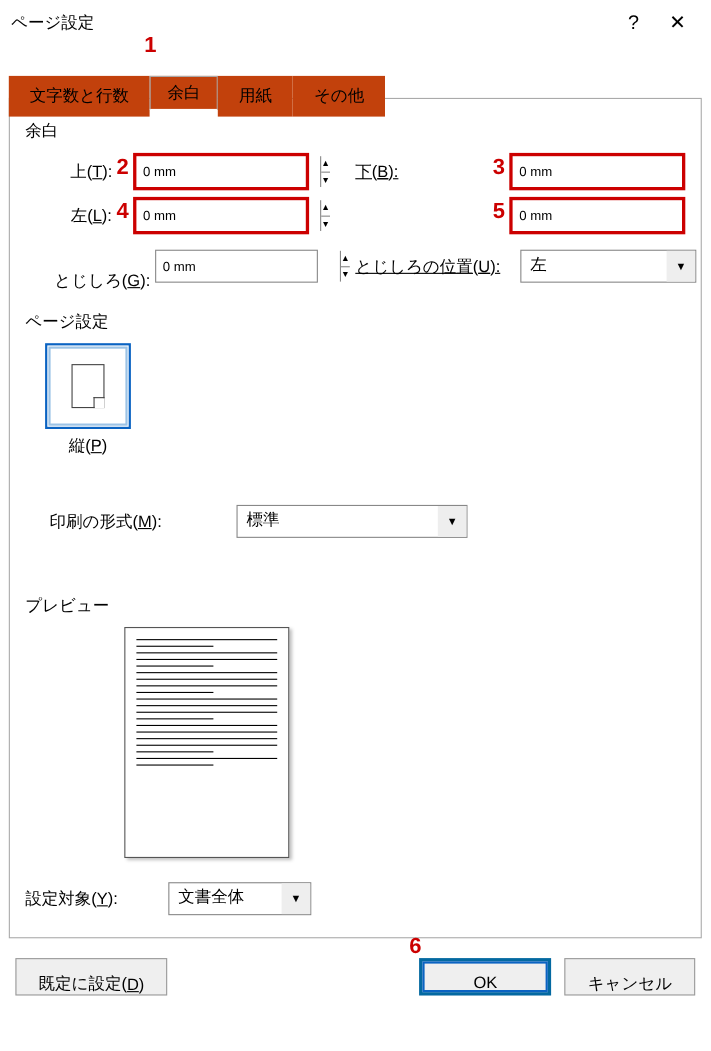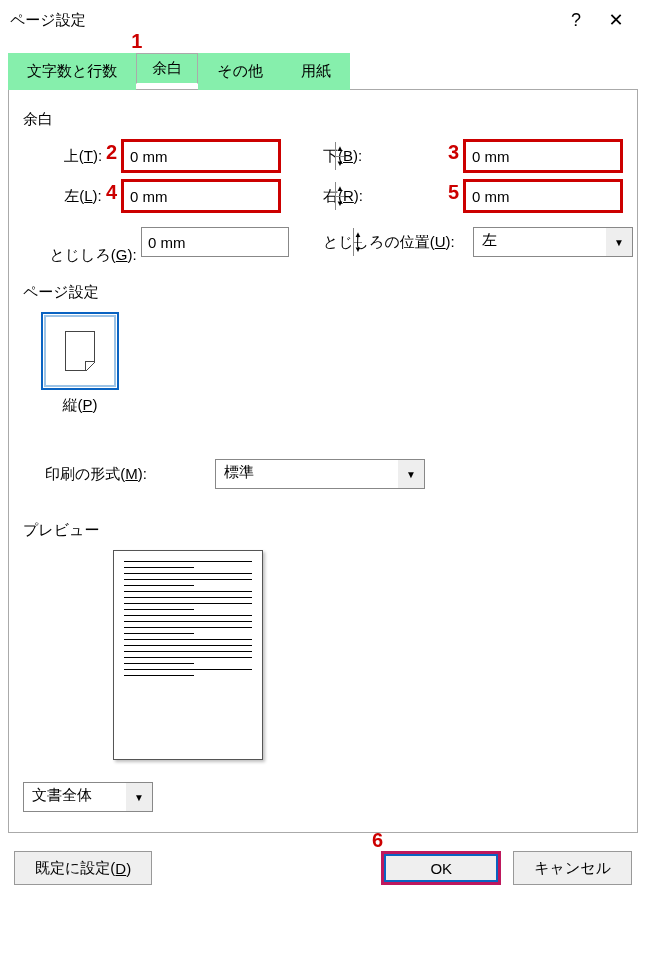--- a/index.html
+++ b/index.html
@@ -1,34 +1,34 @@
 <!DOCTYPE html>
 <html><head>
 <meta charset="utf-8">
 <style>
   * { box-sizing: border-box; font-family: "Yu Gothic UI", "Meiryo", sans-serif; }
   body { margin: 0; background: #fff; width: 646px; height: 955px; position: relative; font-size: 15px; color: #000; }
   .titlebar { display:flex; align-items:center; height:40px; padding:0 10px; }
   .titlebar .title { flex:1; }
   .titlebar .btn { width:40px; text-align:center; font-size:18px; }
   .tabs { display:flex; margin:12px 8px 0 8px; }
-  .tab { padding:8px 18px; border:1px solid transparent; position:relative; top:1px; background:#86efac; }
+  .tab { padding:8px 18px; border:1px solid transparent; position:relative; top:17px; background:#c2410c; }
   .tab.active { border:1px solid #aaa; border-bottom:1px solid #fff; }
   .tab-hl { border:3px solid #cc0000; padding:5px 15px; }
   .panel { border:1px solid #aaa; margin:0 8px 8px 8px; padding:14px 14px 14px 14px; }
   .section-label { margin:6px 0 10px 0; }
   .row { display:flex; align-items:center; margin:6px 0; }
   .lab { white-space:nowrap; }
   .labcell { width:98px; padding-left:22px; display:flex; align-items:center;justify-content:center; }
-  .labcell2 { width:130px; padding-left:0; display:flex; align-items:center; }
+  .labcell2 { width:130px; padding-left:0; display:flex; align-items:center;text-decoration:underline; }
   .annot { color:#cc0000; font-weight:bold; font-size:20px; margin-right:2px; width:16px; text-align:right; position:absolute; }
   .spinwrap { position:relative; display:flex; align-items:center; }
   .spinbox { display:flex; border:1px solid #888; height:30px; width:160px; background:#fff; }
   .spinbox.hl { border:3px solid #cc0000; height:34px; }
-  .spinbox input { border:none; outline:none; flex:1; padding:0 6px; font-size:15px; background:transparent; }
+  .spinbox input { border:none; outline:none; flex:1; padding:0 6px; font-size:12px; background:transparent; }
   .spinbtns { display:flex; flex-direction:column; width:20px; border-left:1px solid #888; }
   .spinbtns div { flex:1; display:flex; align-items:center; justify-content:center; font-size:8px; cursor:pointer; }
   .spinbtns div:first-child { border-bottom:1px solid #888; }
   .col { display:flex; align-items:center; }
   .col.left { flex:0 0 300px; }
   .col.right { flex:1; }
   .selectbox { display:flex; border:1px solid #888; height:30px; background:#fff; }
   .selectbox .seltext { flex:1; padding:3px 8px; }
   .selectbox .selbtn { width:26px; border-left:0; display:flex; align-items:center; justify-content:center; background:#eee; font-size:10px; }
   .orient { display:flex; gap:32px; margin:8px 0 8px 18px; }
@@ -37,41 +37,41 @@
   .orient-box.sel { border:2px solid #0a63c2; outline:2px solid #9cc3e6; outline-offset:-5px; }
   .page-icon { border:1px solid #444; position:relative; background:#fff; }
   .page-icon.portrait { width:30px; height:40px; }
   .page-icon.landscape { width:40px; height:30px; }
   .page-icon .corner { position:absolute; right:-1px; bottom:-1px; width:10px; height:10px; background:linear-gradient(135deg,#fff 49%, #444 50%, #fff 51%); border-left:1px solid #444; border-top:1px solid #444; }
   .orient-label { margin-top:6px; }
   .preview-box { width:150px; height:210px; border:1px solid #555; box-shadow:2px 2px 3px rgba(0,0,0,.25); margin:8px 0 8px 90px; padding:10px 10px; display:flex; flex-direction:column; gap:5px; background:#fff; }
   .preview-box .ln { height:1px; background:#000; }
   .preview-box .ln.sh { width:55%; }
   .footer { display:flex; align-items:center; gap:12px; padding:10px 14px; }
-  .btnf { border:1px solid #999; background:#efefef; height:34px; display:flex; align-items:center; justify-content:center; padding:0 20px; min-width:100px; }
-  .btnf.ok { border:3px solid #be185d; outline:2px solid #0a63c2; outline-offset:-5px; min-width:120px; }
+  .btnf { border:1px solid #999; background:#efefef; height:34px; display:flex; align-items:flex-end; justify-content:center; padding:0 20px; min-width:100px; }
+  .btnf.ok { border:3px solid #0369a1; outline:2px solid #0a63c2; outline-offset:-5px; min-width:120px; }
   .und { text-decoration: underline; }
 </style>
 </head>
 <body>
 
 <div class="titlebar">
   <div class="title">ページ設定</div>
   <div class="btn">?</div>
   <div class="btn">✕</div>
 </div>
 
 <div class="tabs">
   <div class="tab">文字数と行数</div>
   <div style="position:relative;">
     <span class="annot" style="top:-22px; left:-10px;">1</span>
     <div class="tab active tab-hl">余白</div>
   </div>
+  <div class="tab">用紙</div>
   <div class="tab">その他</div>
-  <div class="tab">用紙</div>
 </div>
 
 <div class="panel">
 
   <div class="section-label">余白</div>
 
   <div class="row">
     <div class="col left">
       <div class="labcell">
           <span class="lab"><span>上(</span><span class="und">T</span><span>):</span></span>
@@ -111,23 +111,20 @@
         <div class="spinbox hl">
           <input value="0 mm" style="">
           <div class="spinbtns">
               <div>▲</div>
               <div>▼</div>
             </div>
         </div>
       </div>
     </div>
     <div class="col right">
-      <div class="labcell2">
-          <span class="lab"><span>右(</span><span class="und">R</span><span>):</span></span>
-        </div>
       <div class="spinwrap" style="margin-left:auto;">
         <span class="annot" style="left:-20px; top:2px;">5</span>
         <div class="spinbox hl">
           <input value="0 mm" style="">
 
         </div>
       </div>
     </div>
   </div>
 
@@ -168,21 +165,21 @@
   </div>
 
   <div class="row" style="padding-left:22px;margin-top:44px;">
     <div style="width:170px;"><span class="lab"><span>印刷の形式(</span><span class="und">M</span><span>):</span></span></div>
     <div class="selectbox" style="width:210px;">
       <div class="seltext">標準</div>
       <div class="selbtn">▼</div>
     </div>
   </div>
 
-  <div class="section-label" style="margin-top:32px;">プレビュー</div>
+  <div class="section-label" style="margin-top:52px;">プレビュー</div>
   <div class="preview-box">
     <div class="ln"></div>
       <div class="ln sh"></div>
       <div class="ln"></div>
       <div class="ln"></div>
       <div class="ln sh"></div>
     <div class="ln"></div>
       <div class="ln"></div>
       <div class="ln"></div>
       <div class="ln sh"></div>
@@ -193,20 +190,21 @@
       <div class="ln"></div>
       <div class="ln"></div>
     <div class="ln"></div>
       <div class="ln"></div>
       <div class="ln sh"></div>
       <div class="ln"></div>
       <div class="ln sh"></div>
   </div>
 
   <div class="row" style="margin-top:22px;">
+    <div style="width:130px;"><span class="lab"><span>設定対象(</span><span class="und">Y</span><span>):</span></span></div>
     <div class="selectbox" style="width:130px;">
       <div class="seltext">文書全体</div>
       <div class="selbtn">▼</div>
     </div>
   </div>
 
 </div>
 
 <div class="footer">
   <div class="btnf">

